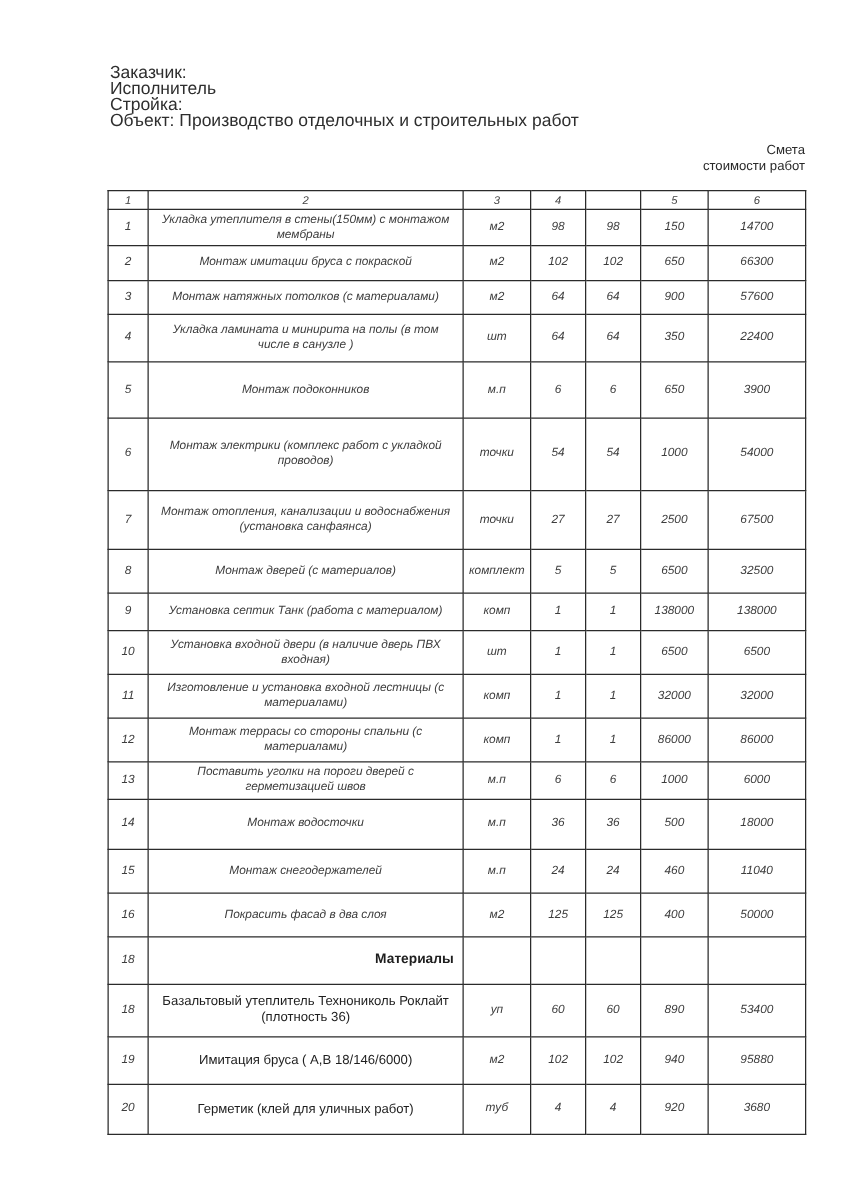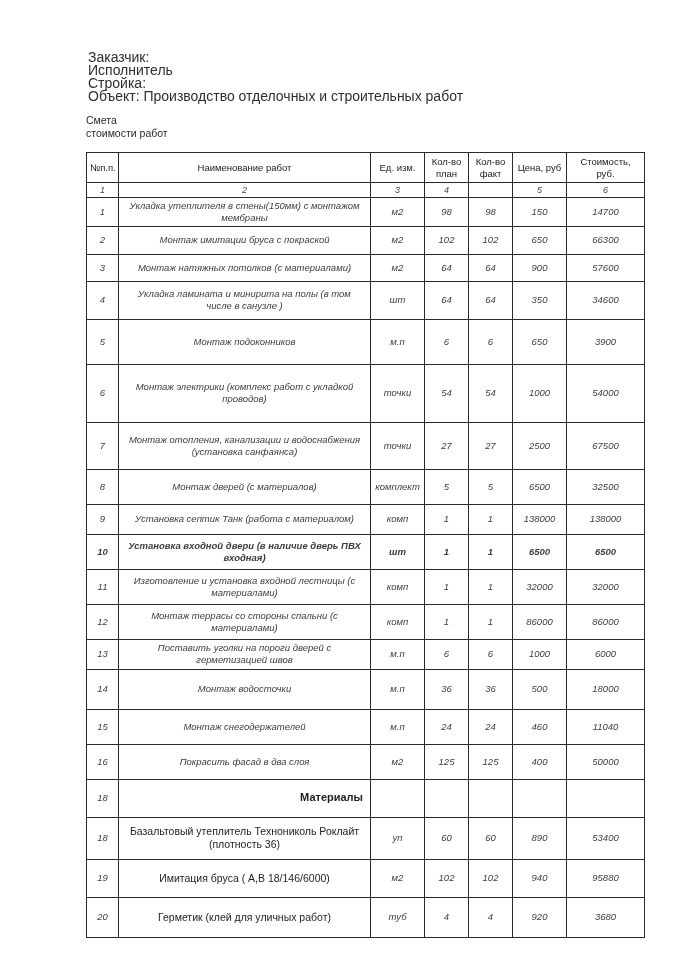--- a/index.html
+++ b/index.html
@@ -21,21 +21,21 @@
     left: 88px;
     font-size: 14px;
     line-height: 13px;
     color: #2e2e2e;
   }
   .title-block {
     position: absolute;
     top: 114px;
     left: 86px;
     width: 558px;
-    text-align: left;
+    text-align: right;
     font-size: 10.5px;
     line-height: 13px;
     color: #2a2a2a;
   }
   table.estimate {
     position: absolute;
     top: 152px;
     left: 86px;
     width: 558px;
     border-collapse: collapse;
@@ -86,21 +86,21 @@
   
   tbody tr:nth-child(1)  { height: 22px; }
   tbody tr:nth-child(2)  { height: 28px; }
   tbody tr:nth-child(3)  { height: 27px; }
   tbody tr:nth-child(4)  { height: 38px; }
   tbody tr:nth-child(5)  { height: 45px; }
   tbody tr:nth-child(6)  { height: 58px; }
   tbody tr:nth-child(7)  { height: 47px; }
   tbody tr:nth-child(8)  { height: 35px; }
   tbody tr:nth-child(9)  { height: 30px; }
-  tbody tr:nth-child(10) { height: 35px; font-weight: bold; }
+  tbody tr:nth-child(10) { height: 35px; }
   tbody tr:nth-child(11) { height: 35px; }
   tbody tr:nth-child(12) { height: 35px; }
   tbody tr:nth-child(13) { height: 30px; }
   tbody tr:nth-child(14) { height: 40px; }
   tbody tr:nth-child(15) { height: 35px; }
   tbody tr:nth-child(16) { height: 35px; }
   tbody tr:nth-child(17) { height: 38px; }
   tbody tr:nth-child(18) { height: 42px; }
   tbody tr:nth-child(19) { height: 38px; }
   tbody tr:nth-child(20) { height: 40px; }
@@ -124,32 +124,20 @@
   <colgroup>
     <col style="width:32px">
     <col style="width:252px">
     <col style="width:54px">
     <col style="width:44px">
     <col style="width:44px">
     <col style="width:54px">
     <col style="width:78px">
   </colgroup>
   <thead>
-    <tr class="head-row">
-        <th>№п.п.</th>
-        <th>Наименование работ</th>
-        <th>Ед. изм.</th>
-        <th>Кол-во
-план</th>
-        <th>Кол-во
-факт</th>
-        <th>Цена, руб</th>
-        <th>Стоимость,
-руб.</th>
-      </tr>
     <tr class="colnums-row">
         <td>1</td>
         <td>2</td>
         <td>3</td>
         <td>4</td>
         <td></td>
         <td>5</td>
         <td>6</td>
       </tr>
   </thead>
@@ -181,21 +169,21 @@
         <td class="cell-price">900</td>
         <td class="cell-cost">57600</td>
       </tr>
       <tr class="work">
         <td class="cell-num">4</td>
         <td class="cell-name">Укладка ламината и минирита на полы (в том числе в санузле )</td>
         <td class="cell-unit">шт</td>
         <td class="cell-plan">64</td>
         <td class="cell-fact">64</td>
         <td class="cell-price">350</td>
-        <td class="cell-cost">34600</td>
+        <td class="cell-cost">22400</td>
       </tr>
       <tr class="work">
         <td class="cell-num">5</td>
         <td class="cell-name">Монтаж подоконников</td>
         <td class="cell-unit">м.п</td>
         <td class="cell-plan">6</td>
         <td class="cell-fact">6</td>
         <td class="cell-price">650</td>
         <td class="cell-cost">3900</td>
       </tr>

